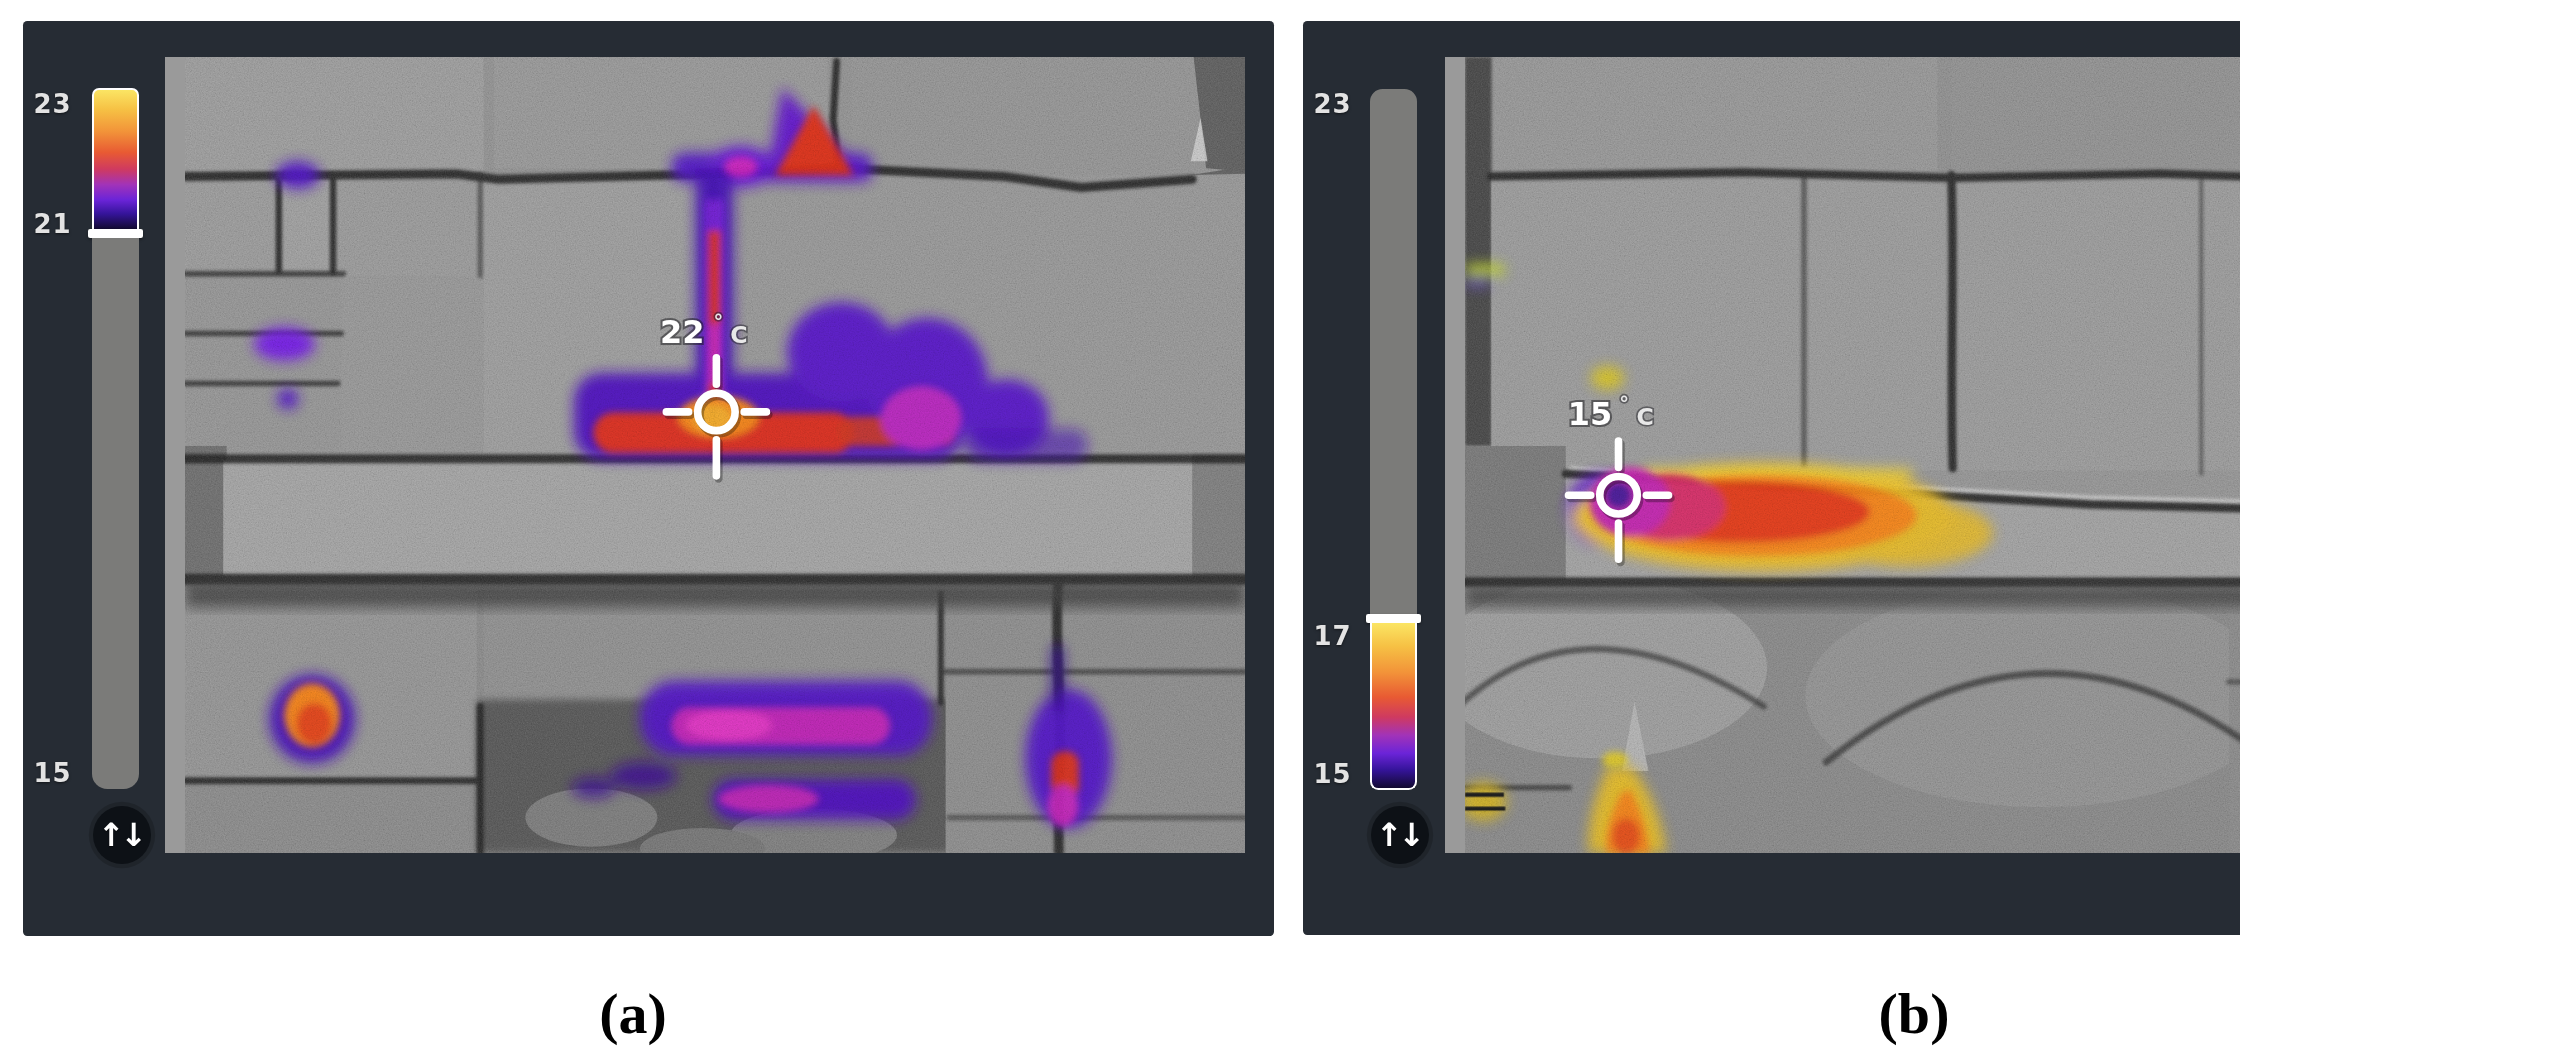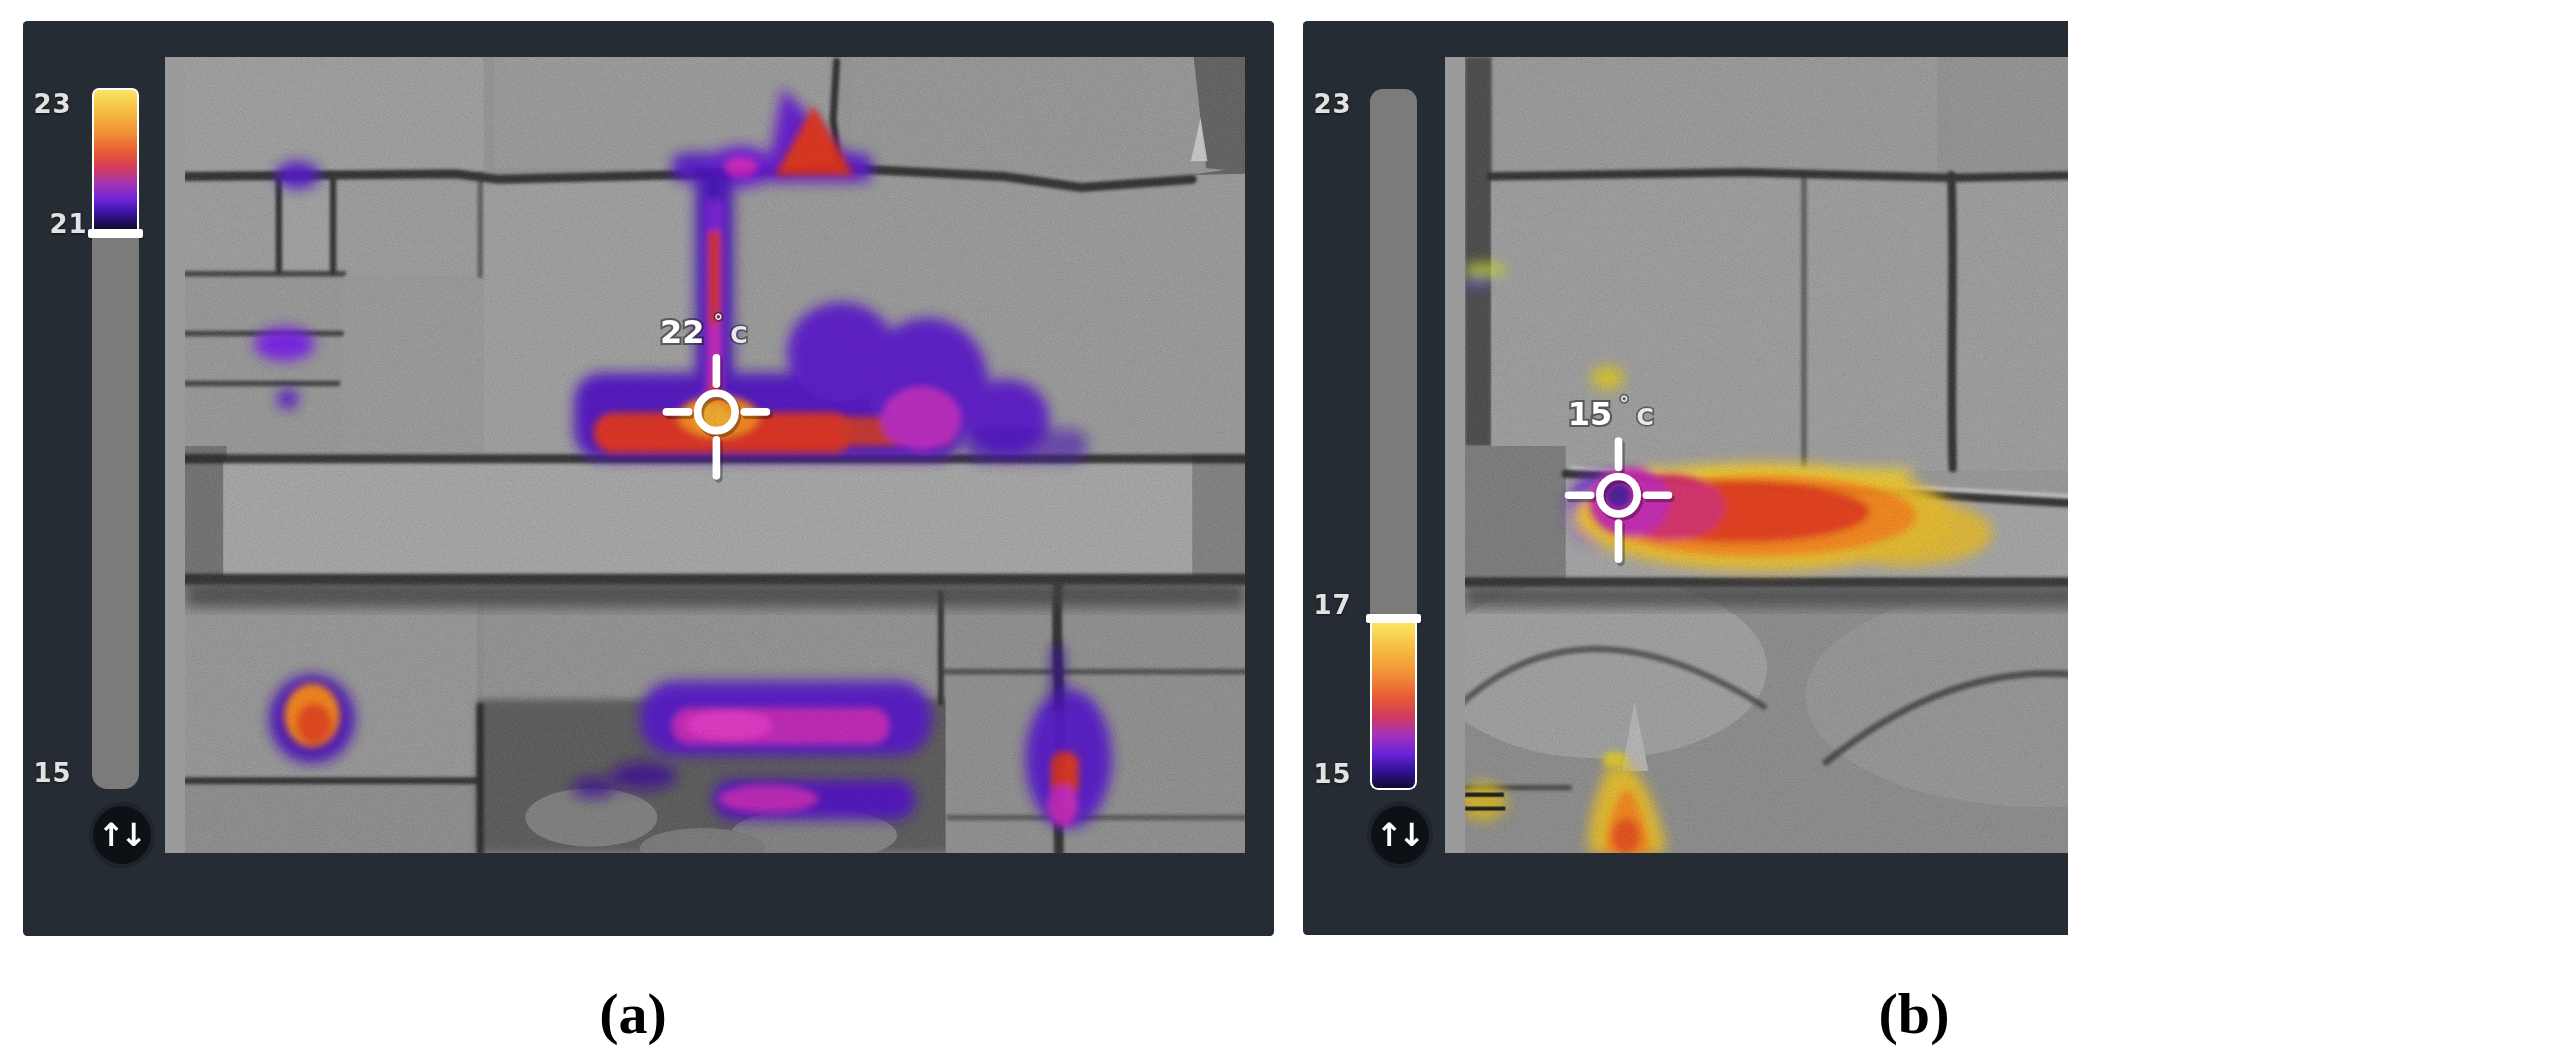--- a/index.html
+++ b/index.html
@@ -1,16 +1,16 @@
 <!DOCTYPE html>
 <html style="font-size:11px"><head>
 <meta charset="utf-8">
 <style>
   html,body{margin:0;padding:0;background:#ffffff;}
-  .canvas{position:relative;width:2068px;height:1063px;background:#fff;font-family:"DejaVu Sans",sans-serif;overflow:hidden;}
+  .canvas{position:relative;width:2240px;height:1063px;background:#fff;font-family:"DejaVu Sans",sans-serif;overflow:hidden;}
   .panel{position:absolute;background:#262c34;border-radius:4.2px;}
   .scale-label{position:absolute;left:4.2px;width:44px;text-align:right;font-weight:bold;font-size:26px;line-height:26px;color:#e3e3e3;letter-spacing:0.7px;text-shadow:0 1.4px 2.8px rgba(0,0,0,.55);}
   .bar{position:absolute;}
   .bar-seg{position:absolute;left:0;width:100%;}
   .grad{background:linear-gradient(to bottom,#fbe564 0%,#f6c144 14%,#f29339 30%,#e85a33 45%,#cf3a60 57%,#a233b8 68%,#6b24d8 79%,#35149a 89%,#120a30 100%);}
   .grad-a{border:2.8px solid #fff;border-bottom:none;border-radius:7px 7px 0 0;box-sizing:border-box;}
   .grad-b{border:2.8px solid #fff;border-top:none;border-radius:0 0 8.3px 8.3px;box-sizing:border-box;}
   .gray-seg{background:#7b7b79;}
   .round-top{border-radius:12.5px 12.5px 0 0;}
   .round-bot{border-radius:0 0 15.3px 15.3px;}
@@ -46,21 +46,21 @@
         </filter>
       <filter id="b9" x="-30%" y="-30%" width="160%" height="160%">
           <feGaussianBlur stdDeviation="9"></feGaussianBlur>
         </filter>
     </defs>
   </svg>
 
   <section class="panel" style="left:23px;top:21px;width:1251px;height:915px;">
 
     <div class="scale-label" style="top:70px;"><span>23</span></div>
-    <div class="scale-label" style="top:190px;margin-left:16px;"><span>21</span></div>
+    <div class="scale-label" style="top:190px;"><span>21</span></div>
     <div class="scale-label" style="top:739px;"><span>15</span></div>
 
     <div class="bar" style="left:69px;top:67px;width:47px;height:701px;">
       <div class="bar-seg grad grad-a" style="top:0;height:141px;"></div>
       <div class="tick" style="top:141px;height:9px;"></div>
       <div class="bar-seg gray-seg round-bot" style="top:150px;height:551px;"></div>
     </div>
 
     <div class="range-btn" style="left:70px;top:785px;">
       <span>↑↓</span>
@@ -177,21 +177,21 @@
           <text class="spot-unit" x="775" y="390" text-anchor="end" font-size="28">°</text>
           <text class="spot-unit" x="810" y="412" text-anchor="end" font-size="34">C</text>
         </g>
       </svg>
     </div>
   </section>
 
   <section class="panel" style="left:1303px;top:21px;width:1250px;height:914px;">
 
     <div class="scale-label" style="top:70px;"><span>23</span></div>
-    <div class="scale-label" style="top:571px;"><span>17</span></div>
+    <div class="scale-label" style="top:602px;"><span>17</span></div>
     <div class="scale-label" style="top:740px;"><span>15</span></div>
 
     <div class="bar" style="left:67px;top:68px;width:47px;height:701px;">
       <div class="bar-seg gray-seg round-top" style="top:0;height:525px;"></div>
       <div class="tick" style="top:525px;height:9px;"></div>
       <div class="bar-seg grad grad-b" style="top:534px;height:167px;"></div>
     </div>
 
     <div class="range-btn" style="left:68px;top:785px;">
       <span>↑↓</span>

